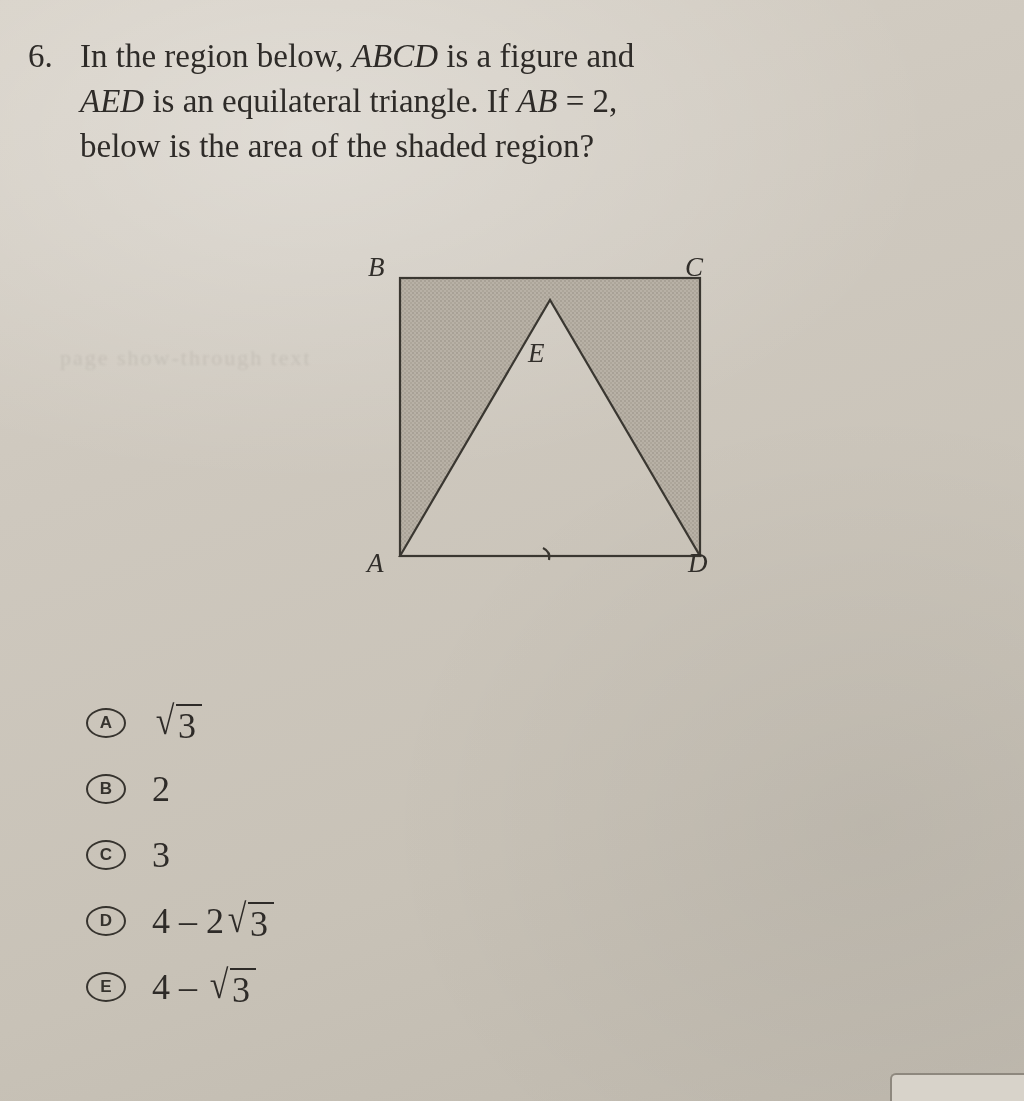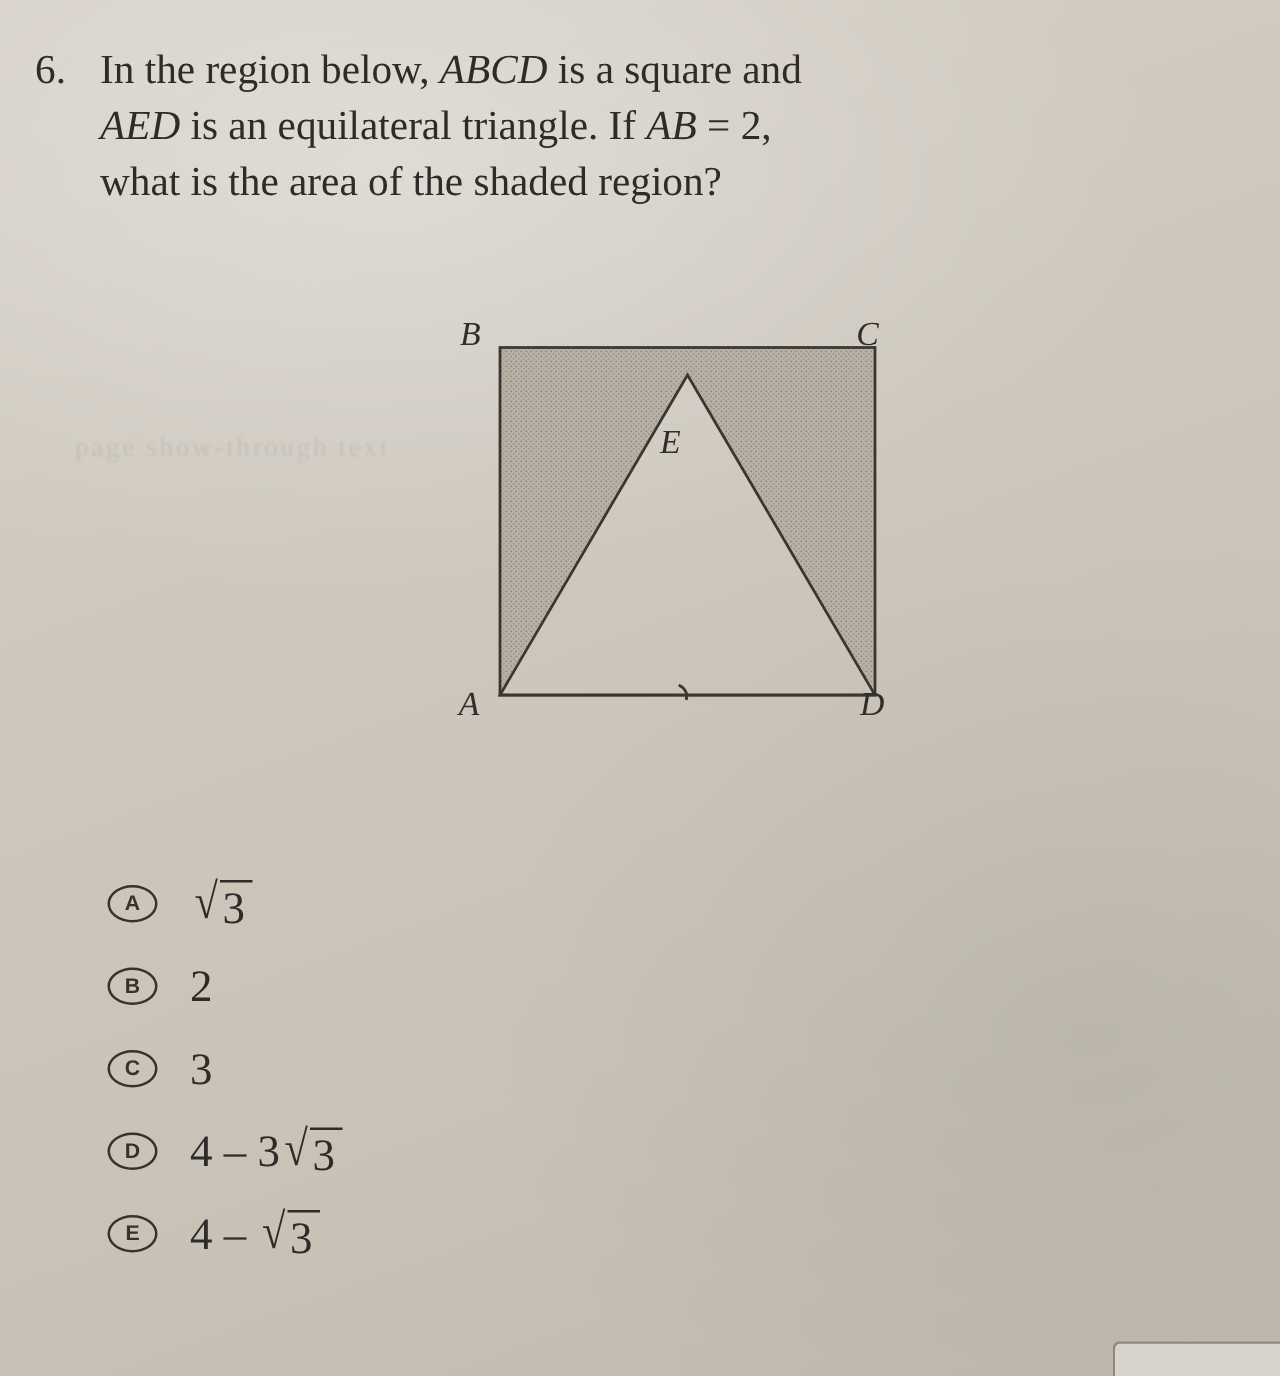--- a/index.html
+++ b/index.html
@@ -164,23 +164,23 @@
 <body>
 
 <div class="page-bg"></div>
 <div class="ghost-text">page show-through text</div>
 
 <div class="content">
 
   <div class="question">
     <div class="q-number">6.</div>
     <div class="q-text">
-      <span>In the region below, </span><span class="it">ABCD</span><span> is a square and</span><br>
+      <span>In the region below, </span><span class="it">ABCD</span><span> is a figure and</span><br>
       <span class="it">AED</span><span> is an equilateral triangle. If </span><span class="it">AB</span><span> = 2,</span><br>
-      <span>what is the area of the shaded region?</span>
+      <span>below is the area of the shaded region?</span>
     </div>
   </div>
 
   <div class="figure">
     <svg width="400" height="350" viewBox="0 0 400 350">
       <defs>
         <pattern id="stipple" width="4" height="4" patternUnits="userSpaceOnUse">
           <rect width="4" height="4" fill="#b8b1a6"></rect>
           <circle cx="1" cy="1" r="0.7" fill="#8d8679"></circle>
           <circle cx="3" cy="3" r="0.7" fill="#9a9386"></circle>
@@ -225,21 +225,21 @@
     <div class="choice">
       <div class="bubble">C</div>
       <div class="choice-val">
         <span>3</span>
       </div>
     </div>
 
     <div class="choice">
       <div class="bubble">D</div>
       <div class="choice-val">
-        <span>4 – 3</span>
+        <span>4 – 2</span>
         <span class="radical">
           <span class="sign">√</span>
           <span class="rad-body">3</span>
         </span>
       </div>
     </div>
 
     <div class="choice">
       <div class="bubble">E</div>
       <div class="choice-val">

